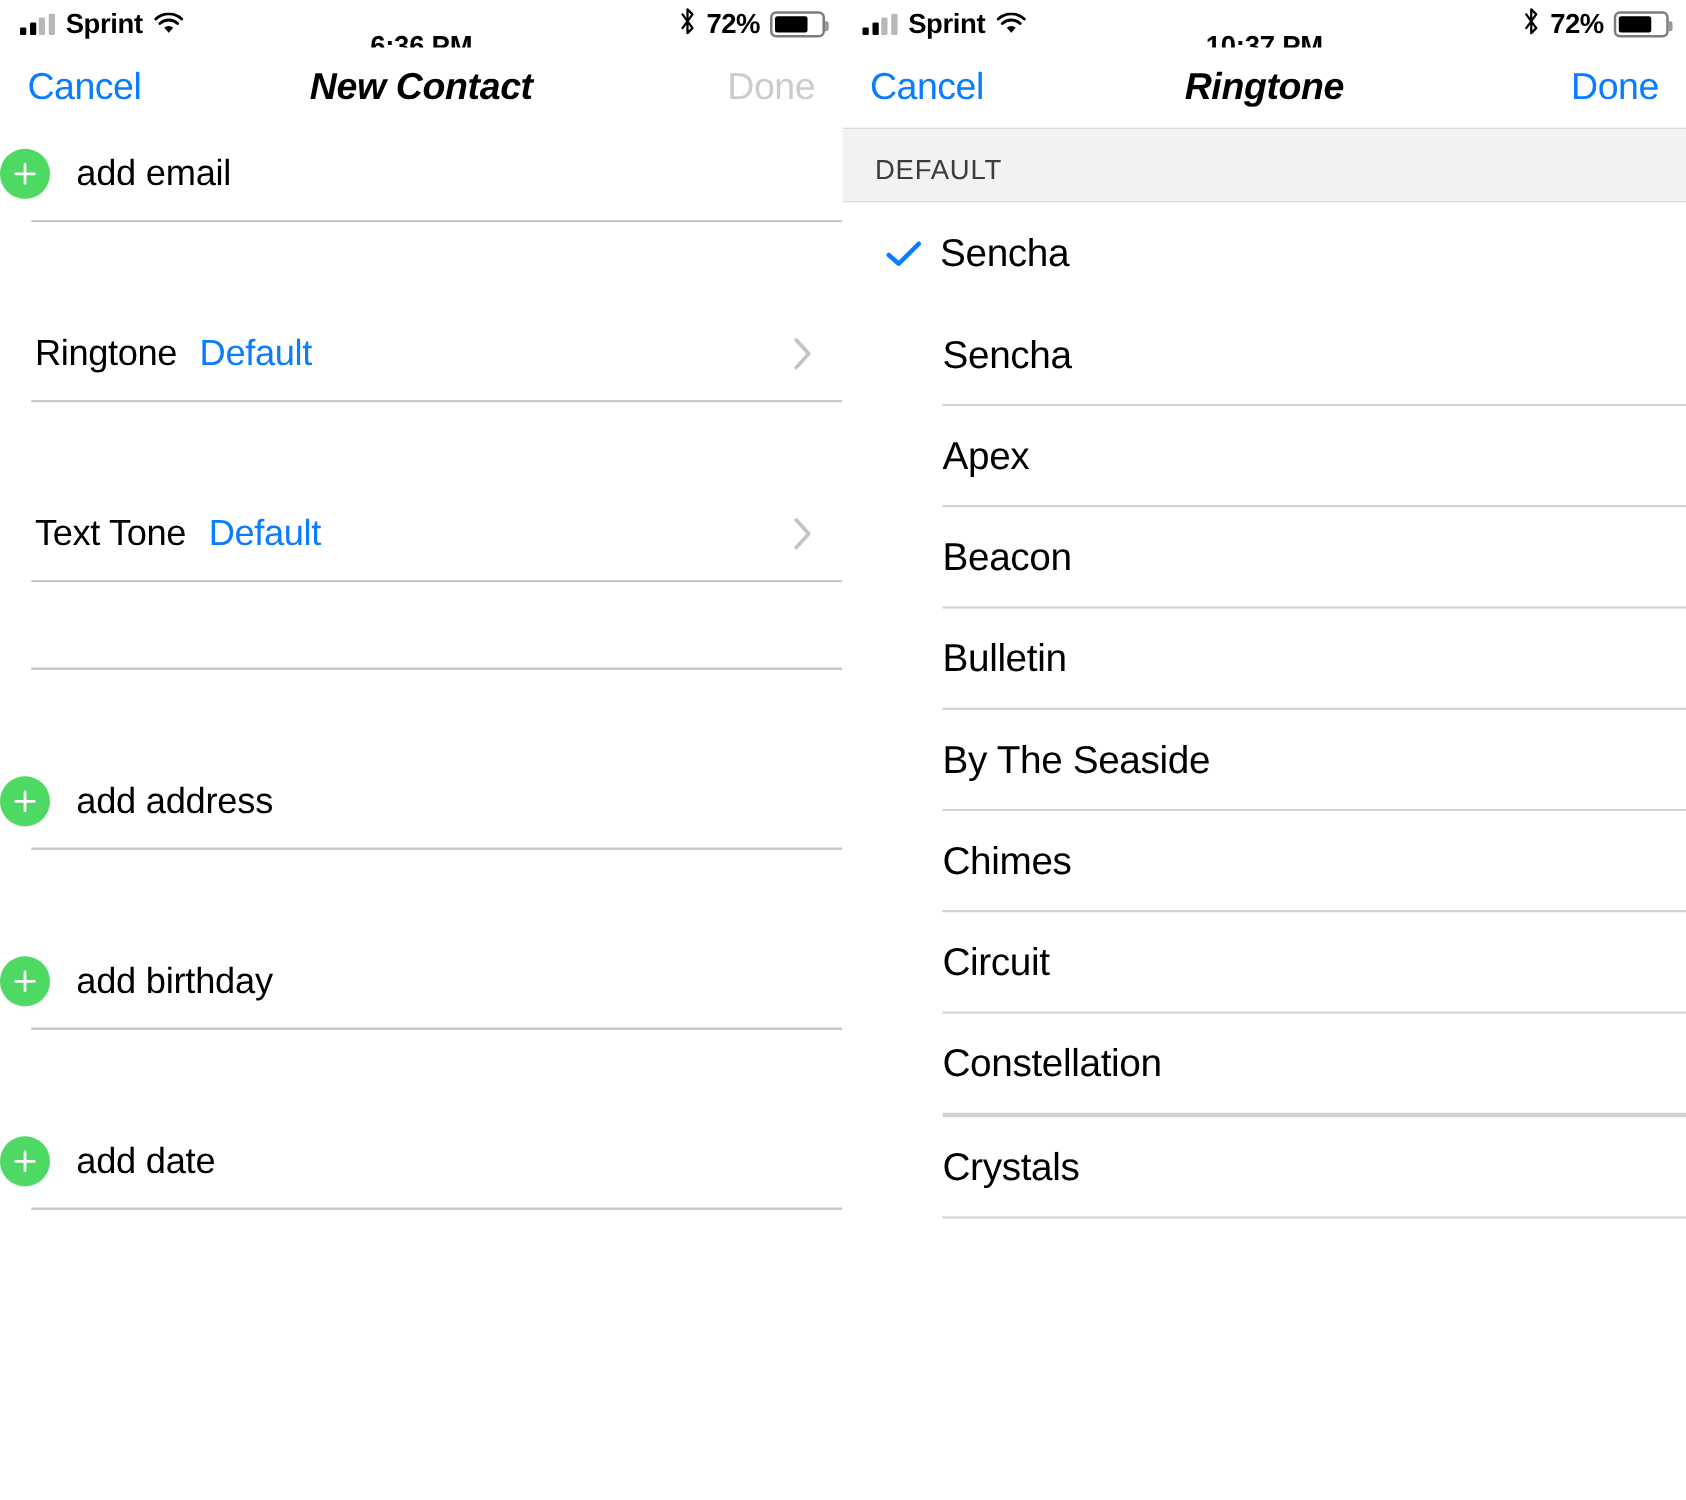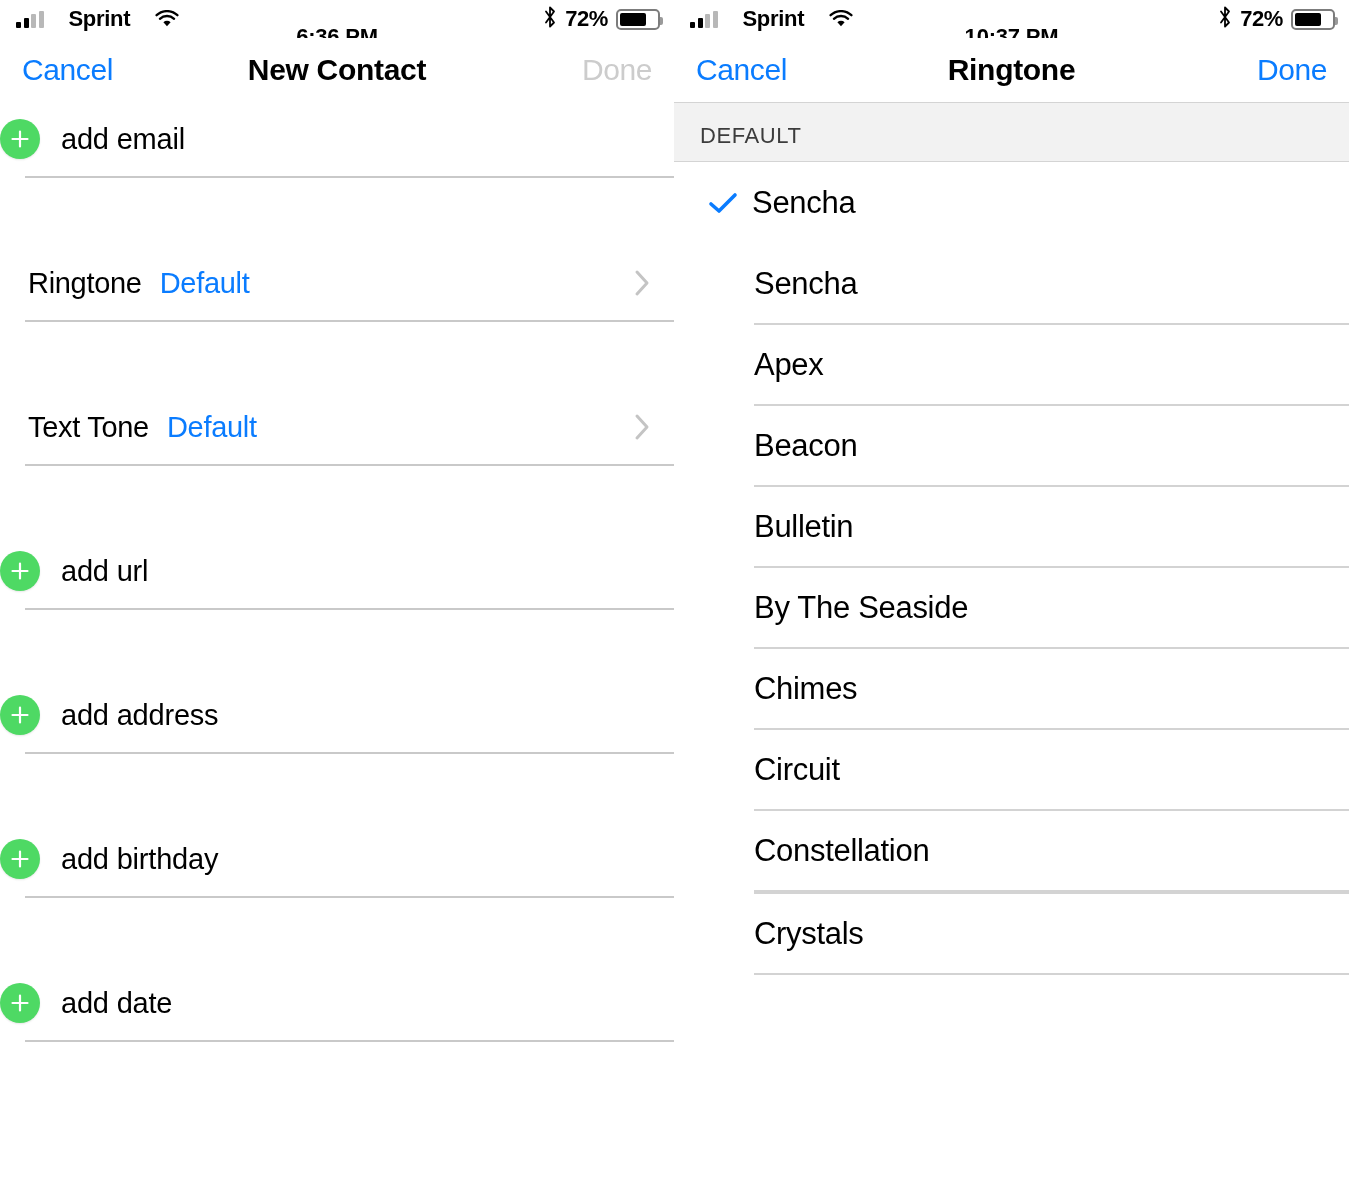--- a/index.html
+++ b/index.html
@@ -25,21 +25,21 @@
 
   
   .statusbar {
     position:relative;
     height:38px;
     display:flex;
     align-items:center;
     padding:0 14px 0 16px;
     background:#ffffff;
   }
-  .sb-left { display:flex; align-items:center; gap:25px; flex:0 0 auto; }
+  .sb-left { display:flex; align-items:center; gap:9px; flex:0 0 auto; }
   .sb-center {
     position:absolute; left:0; right:0; top:12px; height:38px;
     display:flex; align-items:flex-end; justify-content:center;
     pointer-events:none;
   }
   .sb-right {
     margin-left:auto; display:flex; align-items:center; gap:8px; flex:0 0 auto;
   }
   .sb-text {
     font-size:22px; font-weight:bold; color:#000; letter-spacing:-0.3px;
@@ -80,20 +80,21 @@
     background:none; border:none; cursor:pointer;
     font-family:"Liberation Sans", sans-serif;
     white-space:nowrap;
   }
   .nav-btn.disabled { color:#cccccc; cursor:default; }
   .nav-title {
     position:absolute; left:0; right:0; top:0; height:64px;
     display:flex; align-items:center; justify-content:center;
     font-size:30px; font-weight:bold; color:#000; letter-spacing:-0.3px;
     pointer-events:none;
+    font-style:italic;
   }
   .nav-spacer { flex:1; }
 
   
   .lpanel-body { position:relative; }
 
   .addrow {
     position:relative;
     height:74px;
     display:flex; align-items:center;
@@ -247,28 +248,20 @@
         <span class="tval">Default</span>
         <span class="chev">
           <svg width="16" height="28" viewBox="0 0 16 28">
             <path d="M3 3 L13 14 L3 25" stroke="#c4c4c4" stroke-width="3" fill="none" stroke-linecap="round" stroke-linejoin="round"></path>
           </svg>
         </span>
       </div>
       <div class="sep-left"></div>
       <div class="gap-left"></div>
 
-      <div class="addrow">
-        <span class="plus">
-          <svg width="22" height="22" viewBox="0 0 22 22">
-            <path d="M11 3.5 V18.5 M3.5 11 H18.5" stroke="#fff" stroke-width="2.2" stroke-linecap="round"></path>
-          </svg>
-        </span>
-        <span class="label">add url</span>
-      </div>
       <div class="sep-left"></div>
       <div class="gap-left"></div>
 
       <div class="addrow">
         <span class="plus">
           <svg width="22" height="22" viewBox="0 0 22 22">
             <path d="M11 3.5 V18.5 M3.5 11 H18.5" stroke="#fff" stroke-width="2.2" stroke-linecap="round"></path>
           </svg>
         </span>
         <span class="label">add address</span>

